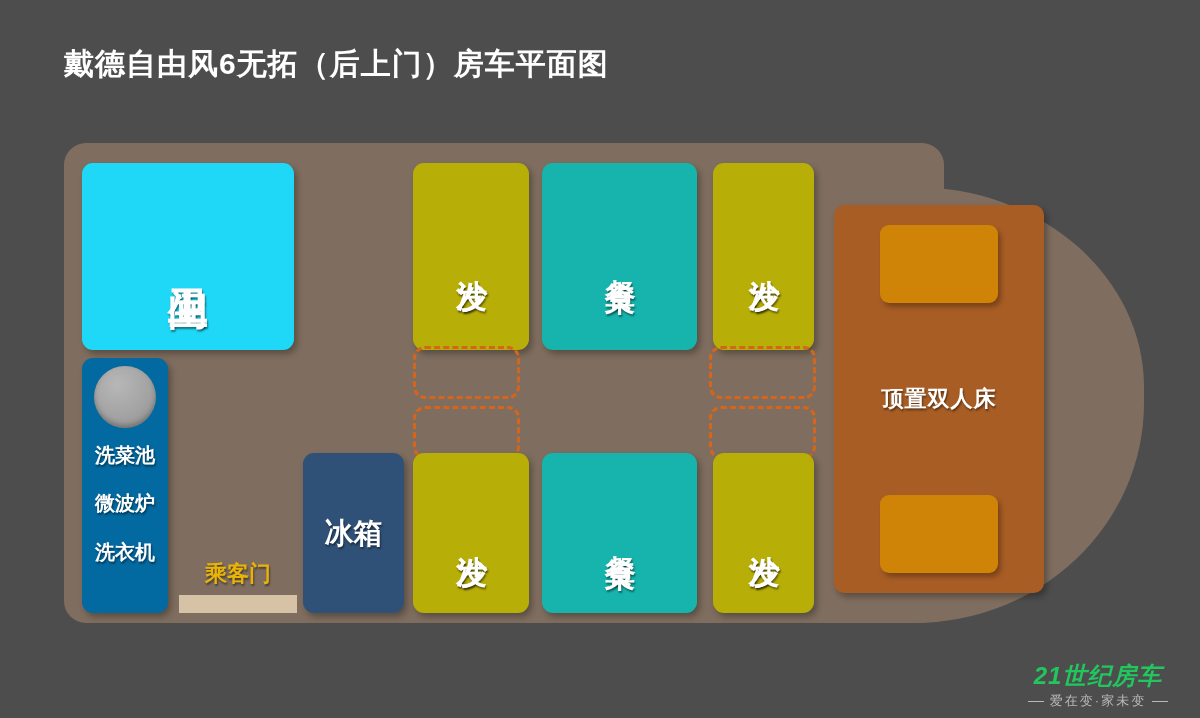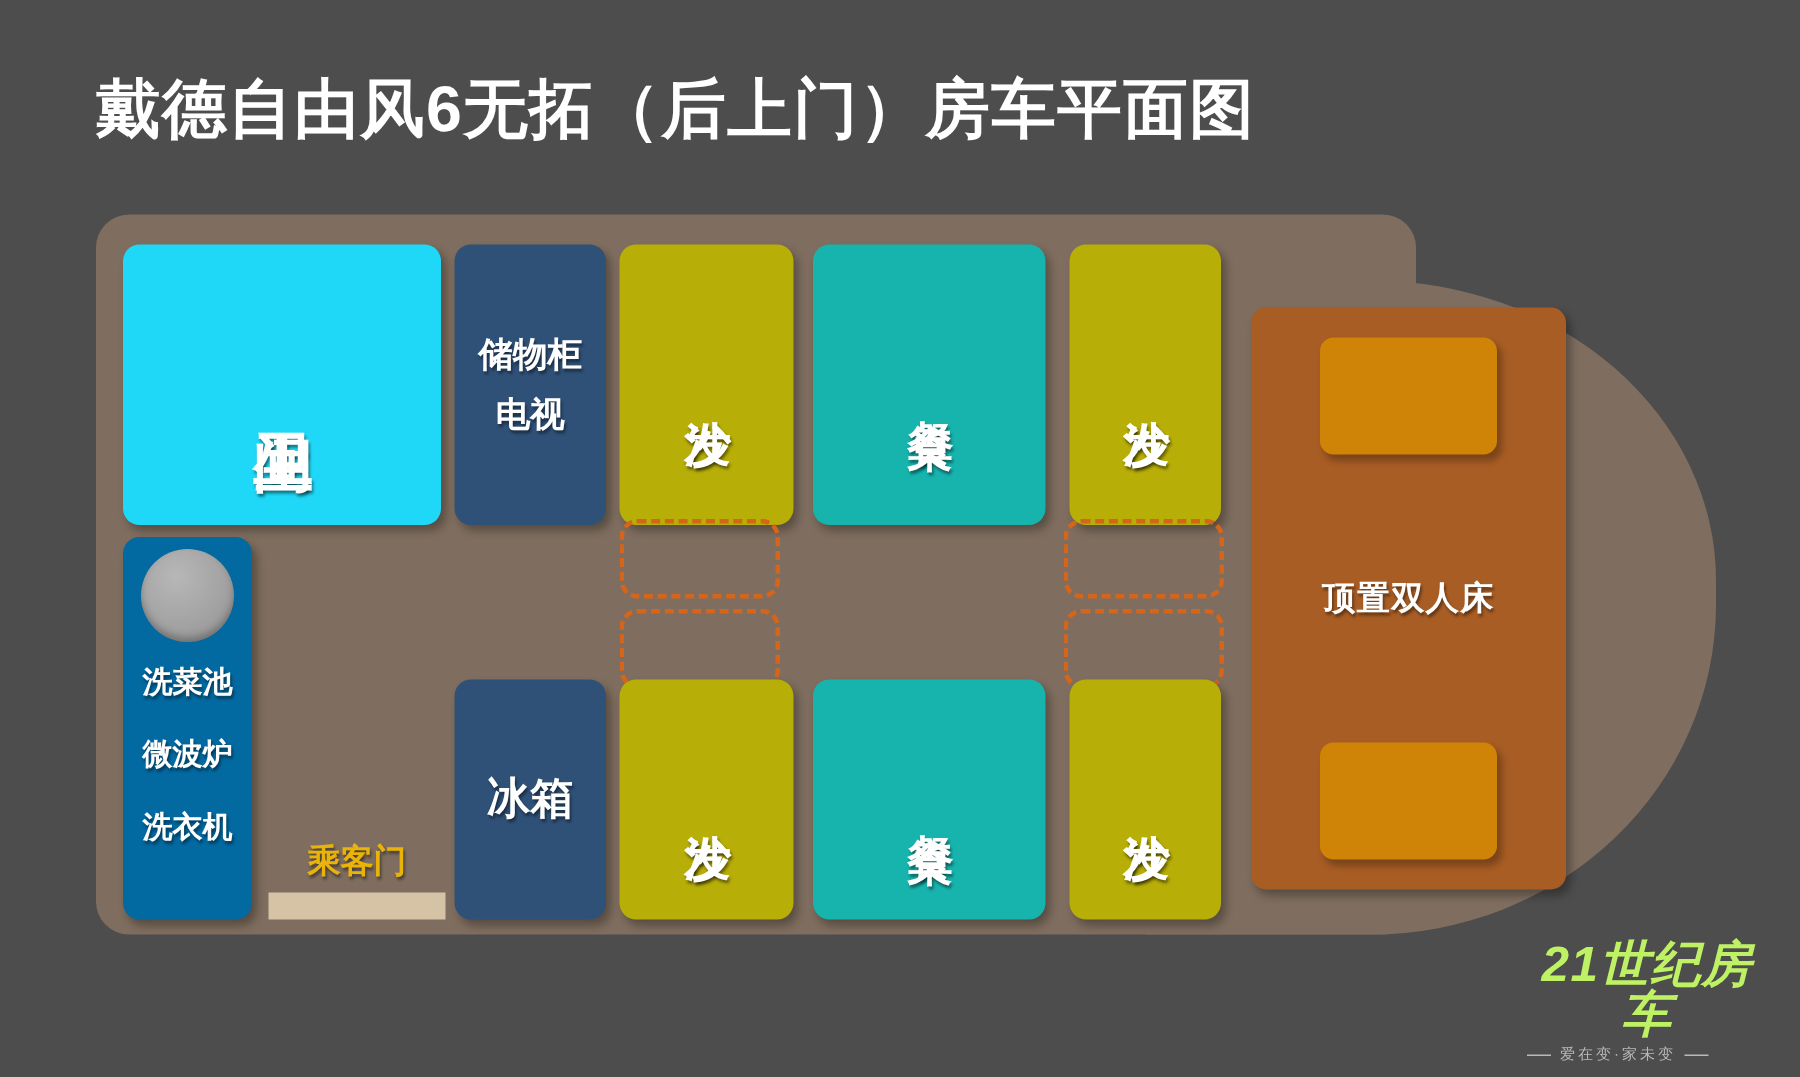--- a/index.html
+++ b/index.html
@@ -14,21 +14,21 @@
     background: #4d4d4d;
     font-family: "Liberation Sans", "DejaVu Sans", sans-serif;
     overflow: hidden;
   }
 
   
   #page-title {
     position: absolute;
     left: 64px;
     top: 44px;
-    font-size: 43px;
+    font-size: 30px;
     font-weight: bold;
     color: #ffffff;
     letter-spacing: 1px;
     white-space: nowrap;
   }
 
   
   #vehicle-body {
     position: absolute;
     left: 64px;
@@ -198,34 +198,35 @@
   
   #brand-logo {
     position: absolute;
     right: 22px;
     bottom: 8px;
     width: 160px;
     text-align: center;
     user-select: none;
   }
   #brand-logo-name {
-    font-size: 33px;
+    font-size: 24px;
     font-weight: bold;
     font-style: italic;
-    color: #bef264;
+    color: #22c55e;
     letter-spacing: 1px;
     line-height: 1;
   }
   #brand-logo-tagline {
     margin-top: 4px;
-    font-size: 10px;
+    font-size: 13px;
     color: #b9b9b9;
     letter-spacing: 2px;
     display: flex;
     align-items: center;
+    justify-content: center;
     gap: 6px;
   }
   #brand-logo-tagline::before,
   #brand-logo-tagline::after {
     content: "";
     width: 16px;
     height: 1px;
     background: #b9b9b9;
   }
 </style>
@@ -238,24 +239,20 @@
 
   <div id="vehicle-body">
 
     <div id="body-rear"></div>
     <div id="body-nose"></div>
 
     <div class="blk" id="bathroom">
       <span class="vert">卫生间</span>
     </div>
 
-    <div class="blk" id="storage-cabinet">
-      <span>储物柜</span>
-      <span>电视</span>
-    </div>
 
     <div class="blk sofa" id="sofa-top-left">
       <span class="vert">沙发</span>
     </div>
     <div class="blk dining" id="dining-top">
       <span class="vert">餐桌</span>
     </div>
     <div class="blk sofa" id="sofa-top-right">
       <span class="vert">沙发</span>
     </div>

